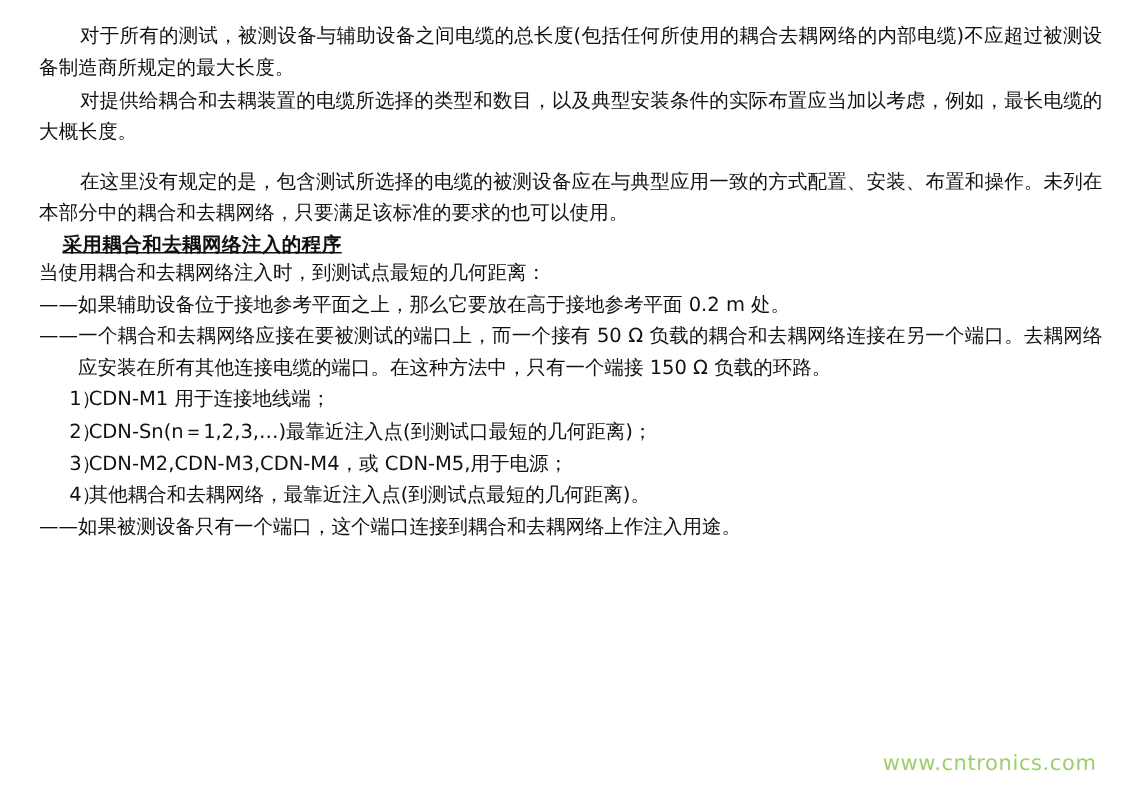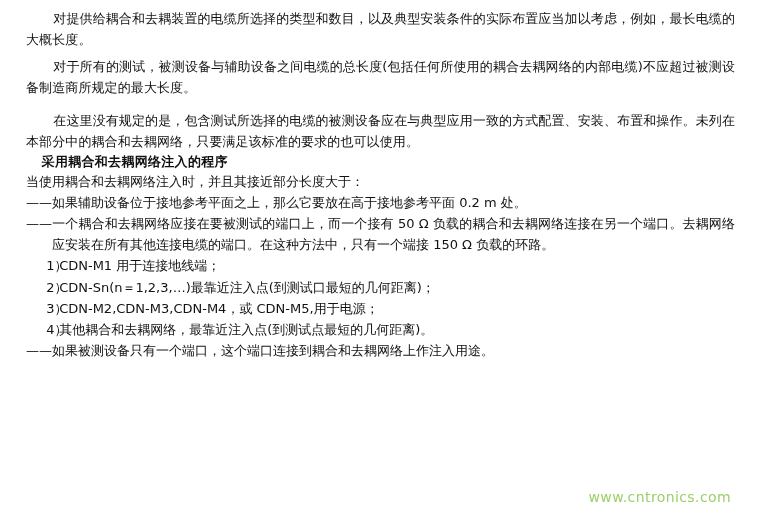--- a/index.html
+++ b/index.html
@@ -26,21 +26,21 @@
     line-height: 1.62;
     text-align: justify;
     margin: 0 0 1px 0;
     letter-spacing: 0.1px;
   }
   .indent {
     text-indent: 2.1em;
   }
   .gap-sm { margin-top: 6px; }
   .gap-md { margin-top: 12px; }
-  .gap-lg { margin-top: 17px; }
+  .gap-lg { margin-top: 17px; text-decoration: underline; }
 
   .section-title {
     font-size: 13.0px;
     font-weight: bold;
     margin: 0;
     padding-left: 1.2em;
     letter-spacing: 0.3px;
   }
   .lead {
     font-size: 13.0px;
@@ -71,42 +71,42 @@
     flex: 0 0 auto;
     padding-left: 1.55em;
     box-sizing: border-box;
   }
   .num-list .txt {
     flex: 1 1 auto;
   }
   .watermark {
     position: absolute;
     right: 30px;
-    bottom: 20px;
+    bottom: 8px;
     font-size: 14px;
     color: #9ccf6a;
     font-family: "DejaVu Sans", "Liberation Sans", sans-serif;
     letter-spacing: 0.4px;
   }
 </style>
 </head>
 <body>
 
 <div class="page">
 
+  <p class="para indent gap-sm">对于所有的测试，被测设备与辅助设备之间电缆的总长度(包括任何所使用的耦合去耦网络的内部电缆)不应超过被测设备制造商所规定的最大长度。</p>
+
   <p class="para indent">对提供给耦合和去耦装置的电缆所选择的类型和数目，以及典型安装条件的实际布置应当加以考虑，例如，最长电缆的大概长度。</p>
-
-  <p class="para indent gap-sm">对于所有的测试，被测设备与辅助设备之间电缆的总长度(包括任何所使用的耦合去耦网络的内部电缆)不应超过被测设备制造商所规定的最大长度。</p>
 
   <p class="para indent gap-md">在这里没有规定的是，包含测试所选择的电缆的被测设备应在与典型应用一致的方式配置、安装、布置和操作。未列在本部分中的耦合和去耦网络，只要满足该标准的要求的也可以使用。</p>
 
 
   <p class="section-title gap-lg">采用耦合和去耦网络注入的程序</p>
 
-  <p class="lead gap-sm">当使用耦合和去耦网络注入时，并且其接近部分长度大于：</p>
+  <p class="lead gap-sm">当使用耦合和去耦网络注入时，到测试点最短的几何距离：</p>
 
   <p class="dash-item">——如果辅助设备位于接地参考平面之上，那么它要放在高于接地参考平面 0.2 m 处。</p>
 
   <p class="dash-item gap-sm">——一个耦合和去耦网络应接在要被测试的端口上，而一个接有 50 Ω 负载的耦合和去耦网络连接在另一个端口。去耦网络应安装在所有其他连接电缆的端口。在这种方法中，只有一个端接 150 Ω 负载的环路。</p>
 
 
   <ul class="num-list">
     <li>
       <span class="num">1）</span>
       <span class="txt">CDN-M1 用于连接地线端；</span>

